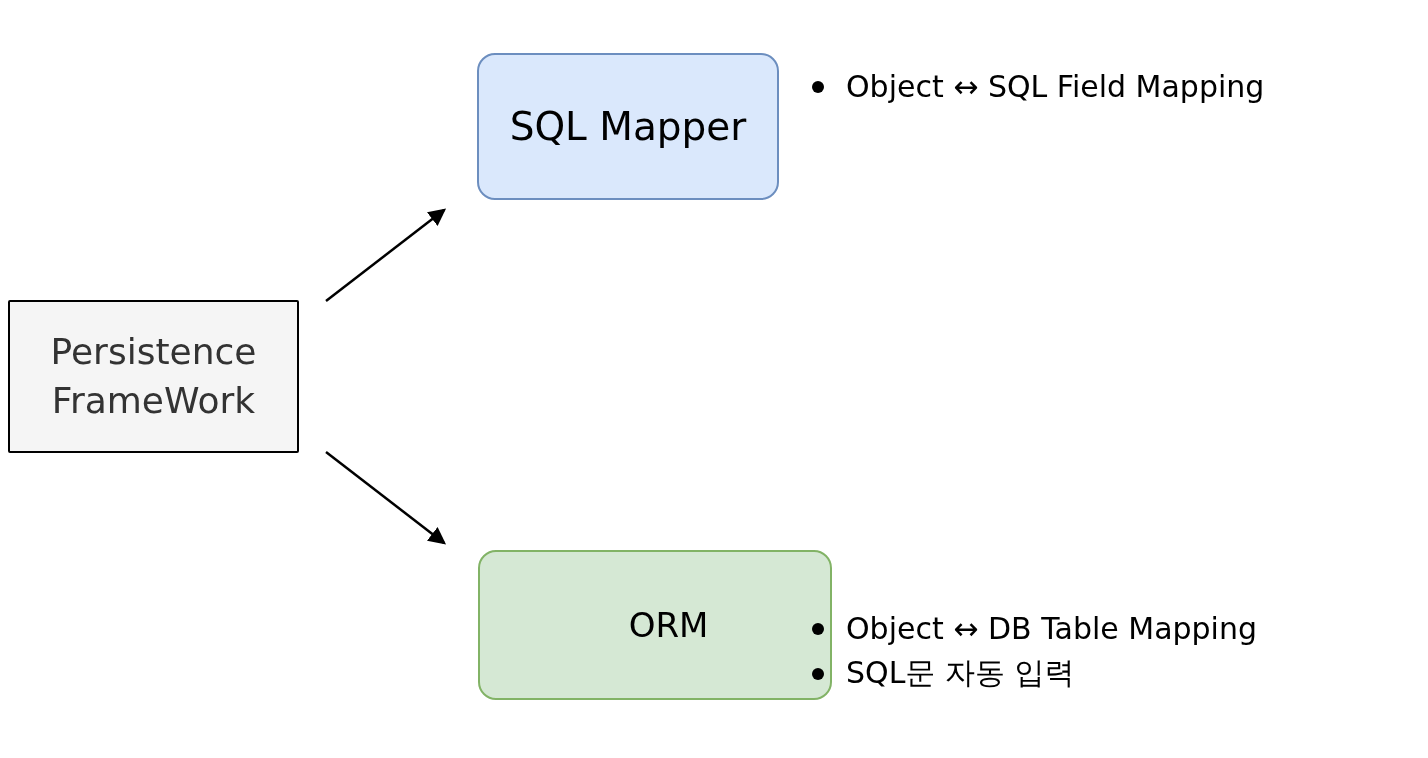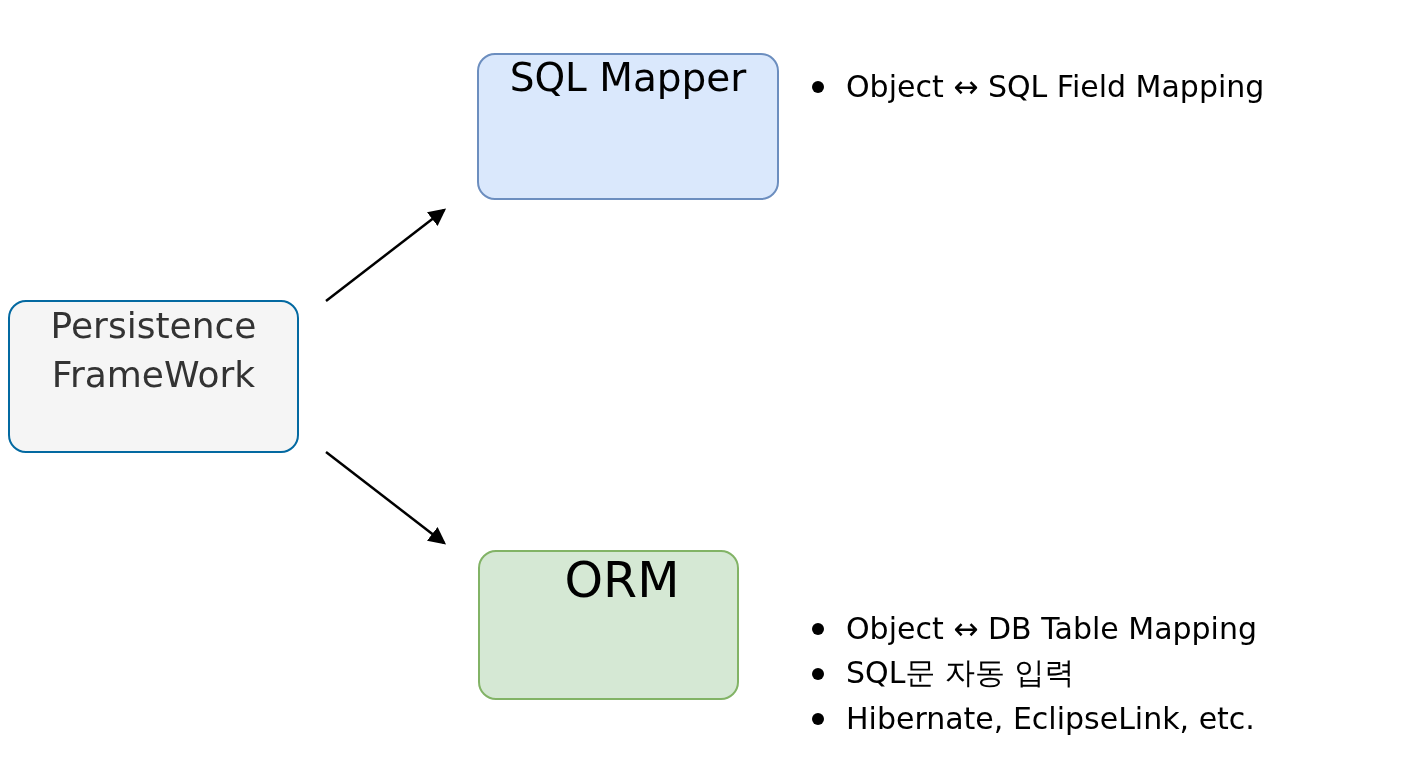--- a/index.html
+++ b/index.html
@@ -18,32 +18,32 @@
   .arrows {
     position: absolute;
     left: 0;
     top: 0;
     pointer-events: none;
   }
   .node {
     position: absolute;
     box-sizing: border-box;
     display: flex;
-    align-items: flex-start;
+    align-items: center;
     justify-content: center;
     text-align: center;
   }
   .node-root {
     left: 8px;
     top: 300px;
     width: 291px;
     height: 153px;
     background: #F5F5F5;
-    border: 2px solid #0369a1;
-    border-radius: 18px;
+    border: 2px solid #000000;
+    border-radius: 2px;
     color: #333333;
     font-size: 36px;
     line-height: 1.35;
   }
   .node-root .node-label {
     white-space: pre-line;
   }
   .node-blue {
     left: 477px;
     top: 53px;
@@ -51,27 +51,27 @@
     height: 147px;
     background: #DAE8FC;
     border: 2px solid #6C8EBF;
     border-radius: 18px;
     color: #000000;
     font-size: 39px;
   }
   .node-green {
     left: 478px;
     top: 550px;
-    width: 261px;
+    width: 354px;
     height: 150px;
     background: #D5E8D4;
     border: 2px solid #82B366;
     border-radius: 18px;
     color: #000000;
-    font-size: 49px;
+    font-size: 34px;
     padding-left: 27px;
   }
   .bullets {
     position: absolute;
     margin: 0;
     padding: 0;
     list-style: none;
   }
   .bullets-top {
     left: 812px;
@@ -136,19 +136,15 @@
 
   <ul class="bullets bullets-bottom">
     <li>
       <span class="dot"></span>
       <span>Object ↔ DB Table Mapping</span>
     </li>
     <li>
       <span class="dot"></span>
       <span>SQL문 자동 입력</span>
     </li>
-    <li>
-      <span class="dot"></span>
-      <span>Hibernate, EclipseLink, etc.</span>
-    </li>
   </ul>
 
 </div>
 
 </body></html>

